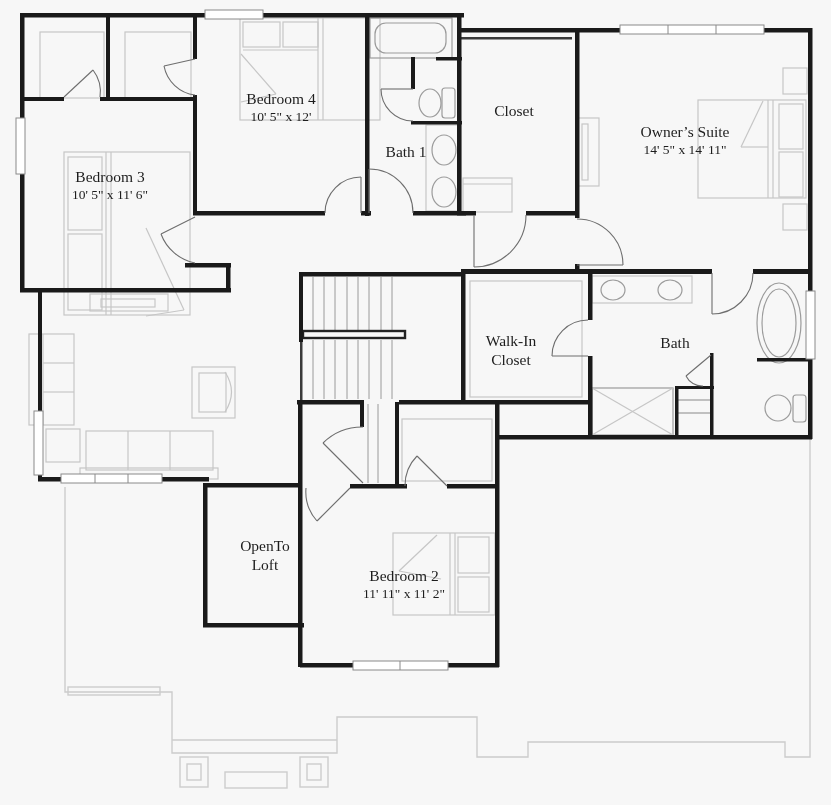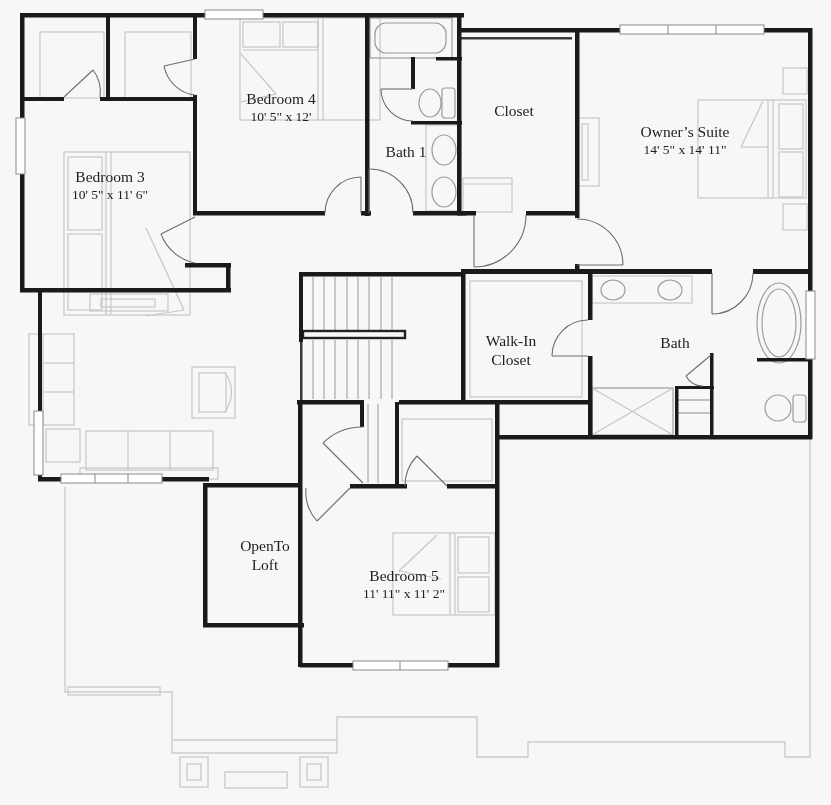--- a/index.html
+++ b/index.html
@@ -339,16 +339,16 @@
     <div class="rname">Closet</div>
   </div>
   <div class="room-label" style="left:675px;top:334px">
     <div class="rname">Bath</div>
   </div>
   <div class="room-label" style="left:265px;top:537px">
     <div class="rname">OpenTo</div>
     <div class="rname">Loft</div>
   </div>
   <div class="room-label" style="left:404px;top:567px">
-    <div class="rname">Bedroom 5</div>
+    <div class="rname">Bedroom 2</div>
     <div class="dims">11' 11" x 11' 2"</div>
   </div>
 </div>
 
 </body></html>

